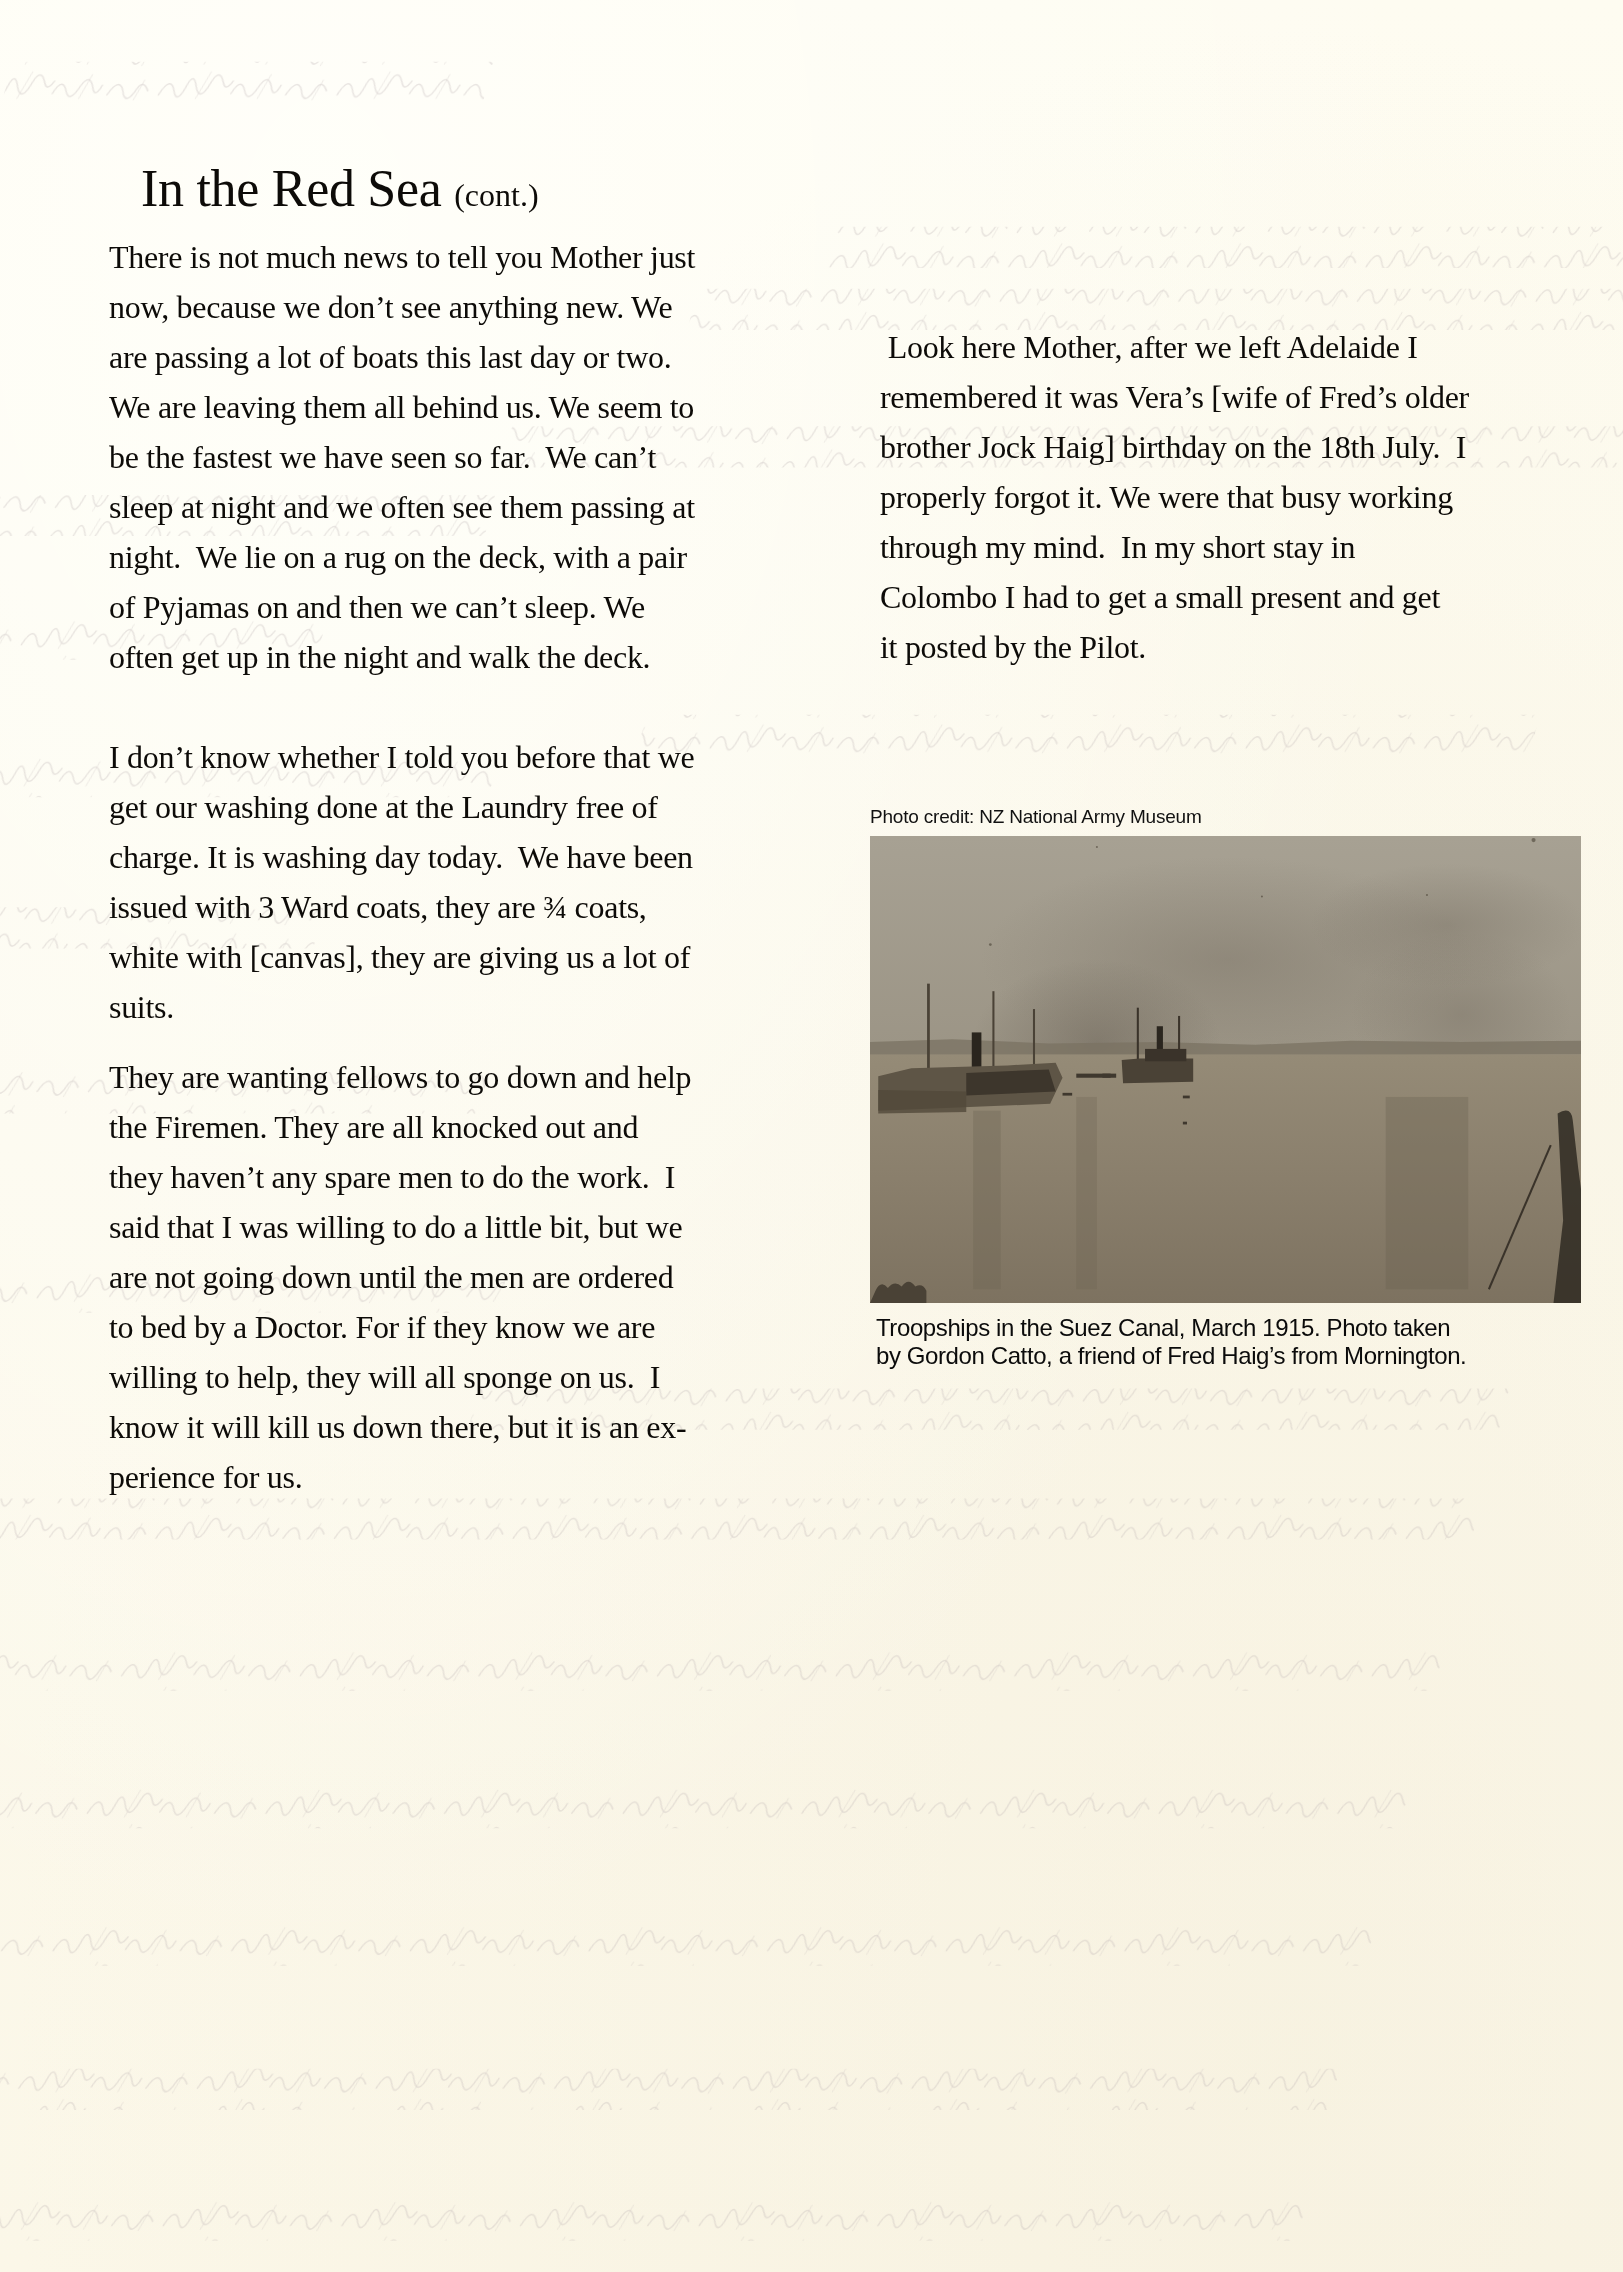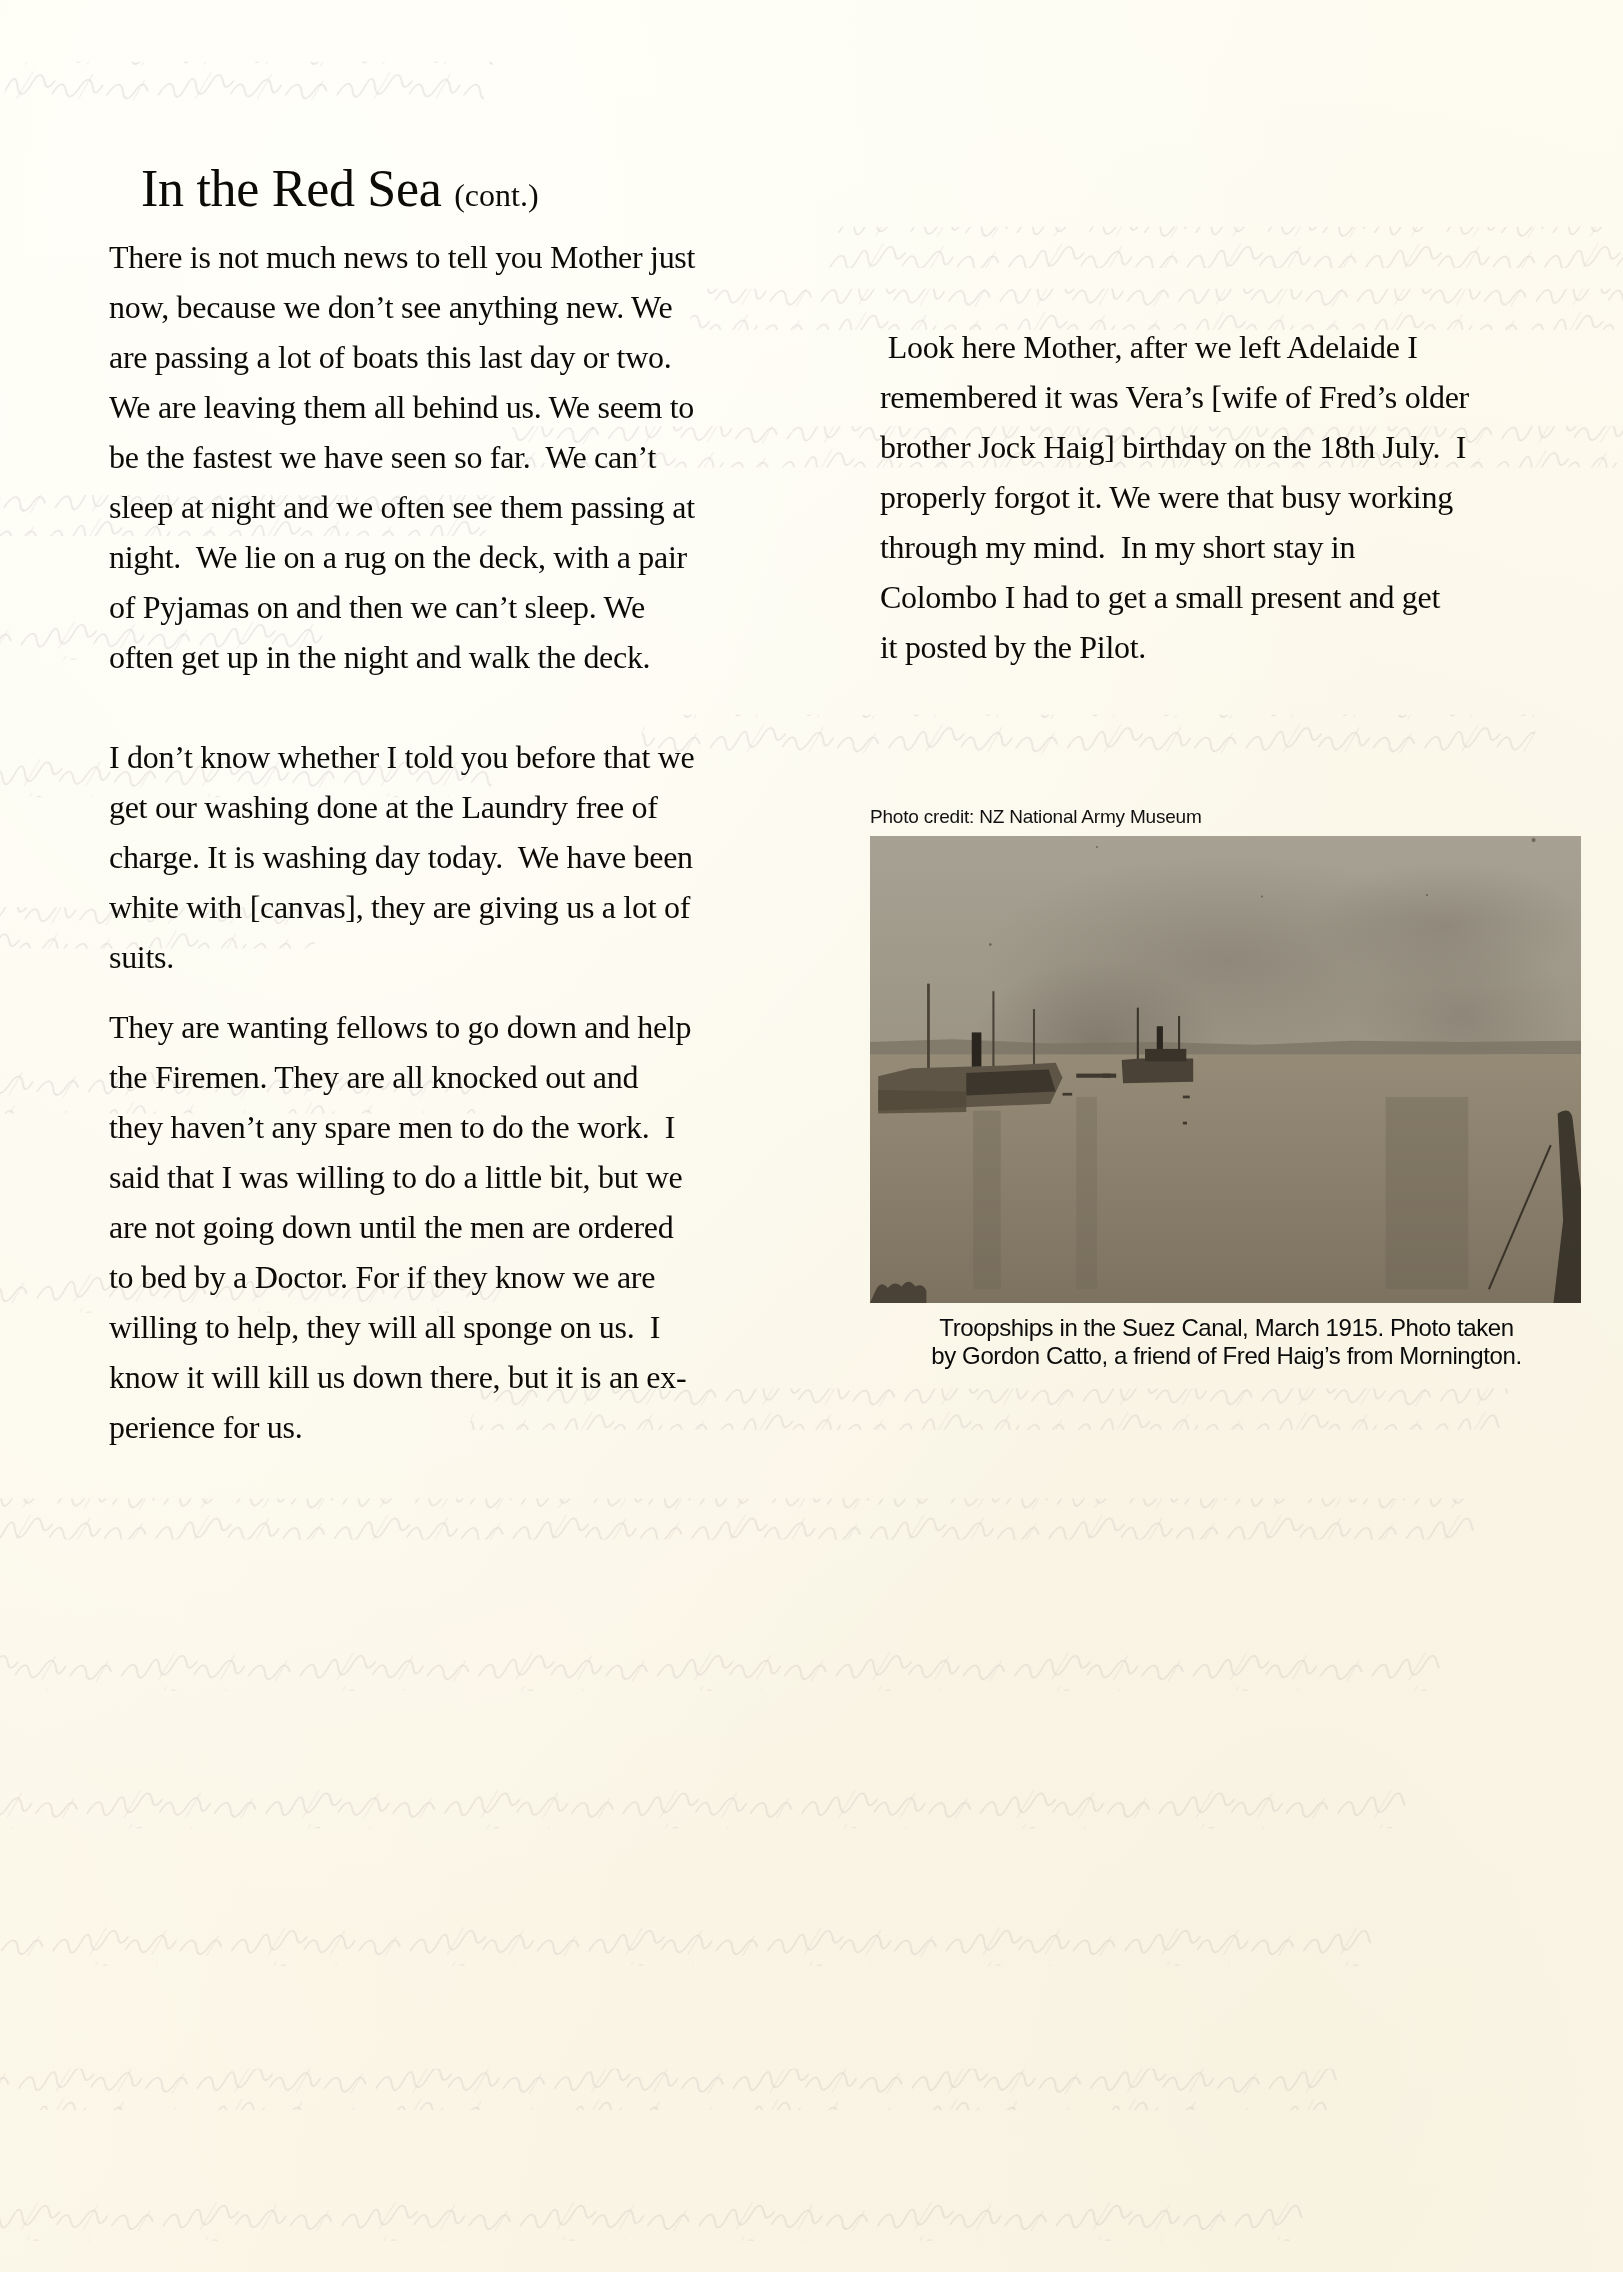--- a/index.html
+++ b/index.html
@@ -112,21 +112,20 @@
     width: 701px;
     font-family: "Liberation Sans", "DejaVu Sans", sans-serif;
     font-size: 24px;
     line-height: 27.5px;
     color: #0b0b0b;
     letter-spacing: -0.4px;
   }
   .photo-caption .line {
     display: block;
     white-space: pre;
-    text-align: center;
   }
 </style>
 </head>
 <body>
 
 <div class="paper"></div>
 
 <div class="handwriting">
   <svg viewBox="0 0 2362 3307" preserveAspectRatio="none" xmlns="http://www.w3.org/2000/svg">
     <defs>
@@ -172,20 +171,21 @@
     <span class="line">be the fastest we have seen so far.  We can’t</span>
     <span class="line">sleep at night and we often see them passing at</span>
     <span class="line">night.  We lie on a rug on the deck, with a pair</span>
     <span class="line">of Pyjamas on and then we can’t sleep. We</span>
     <span class="line">often get up in the night and walk the deck.</span>
   </p>
   <p class="para p2">
     <span class="line">I don’t know whether I told you before that we</span>
     <span class="line">get our washing done at the Laundry free of</span>
     <span class="line">charge. It is washing day today.  We have been</span>
+    <span class="line">issued with 3 Ward coats, they are ¾ coats,</span>
     <span class="line">white with [canvas], they are giving us a lot of</span>
     <span class="line">suits.</span>
   </p>
   <p class="para p3">
     <span class="line">They are wanting fellows to go down and help</span>
     <span class="line">the Firemen. They are all knocked out and</span>
     <span class="line">they haven’t any spare men to do the work.  I</span>
     <span class="line">said that I was willing to do a little bit, but we</span>
     <span class="line">are not going down until the men are ordered</span>
     <span class="line">to bed by a Doctor. For if they know we are</span>

